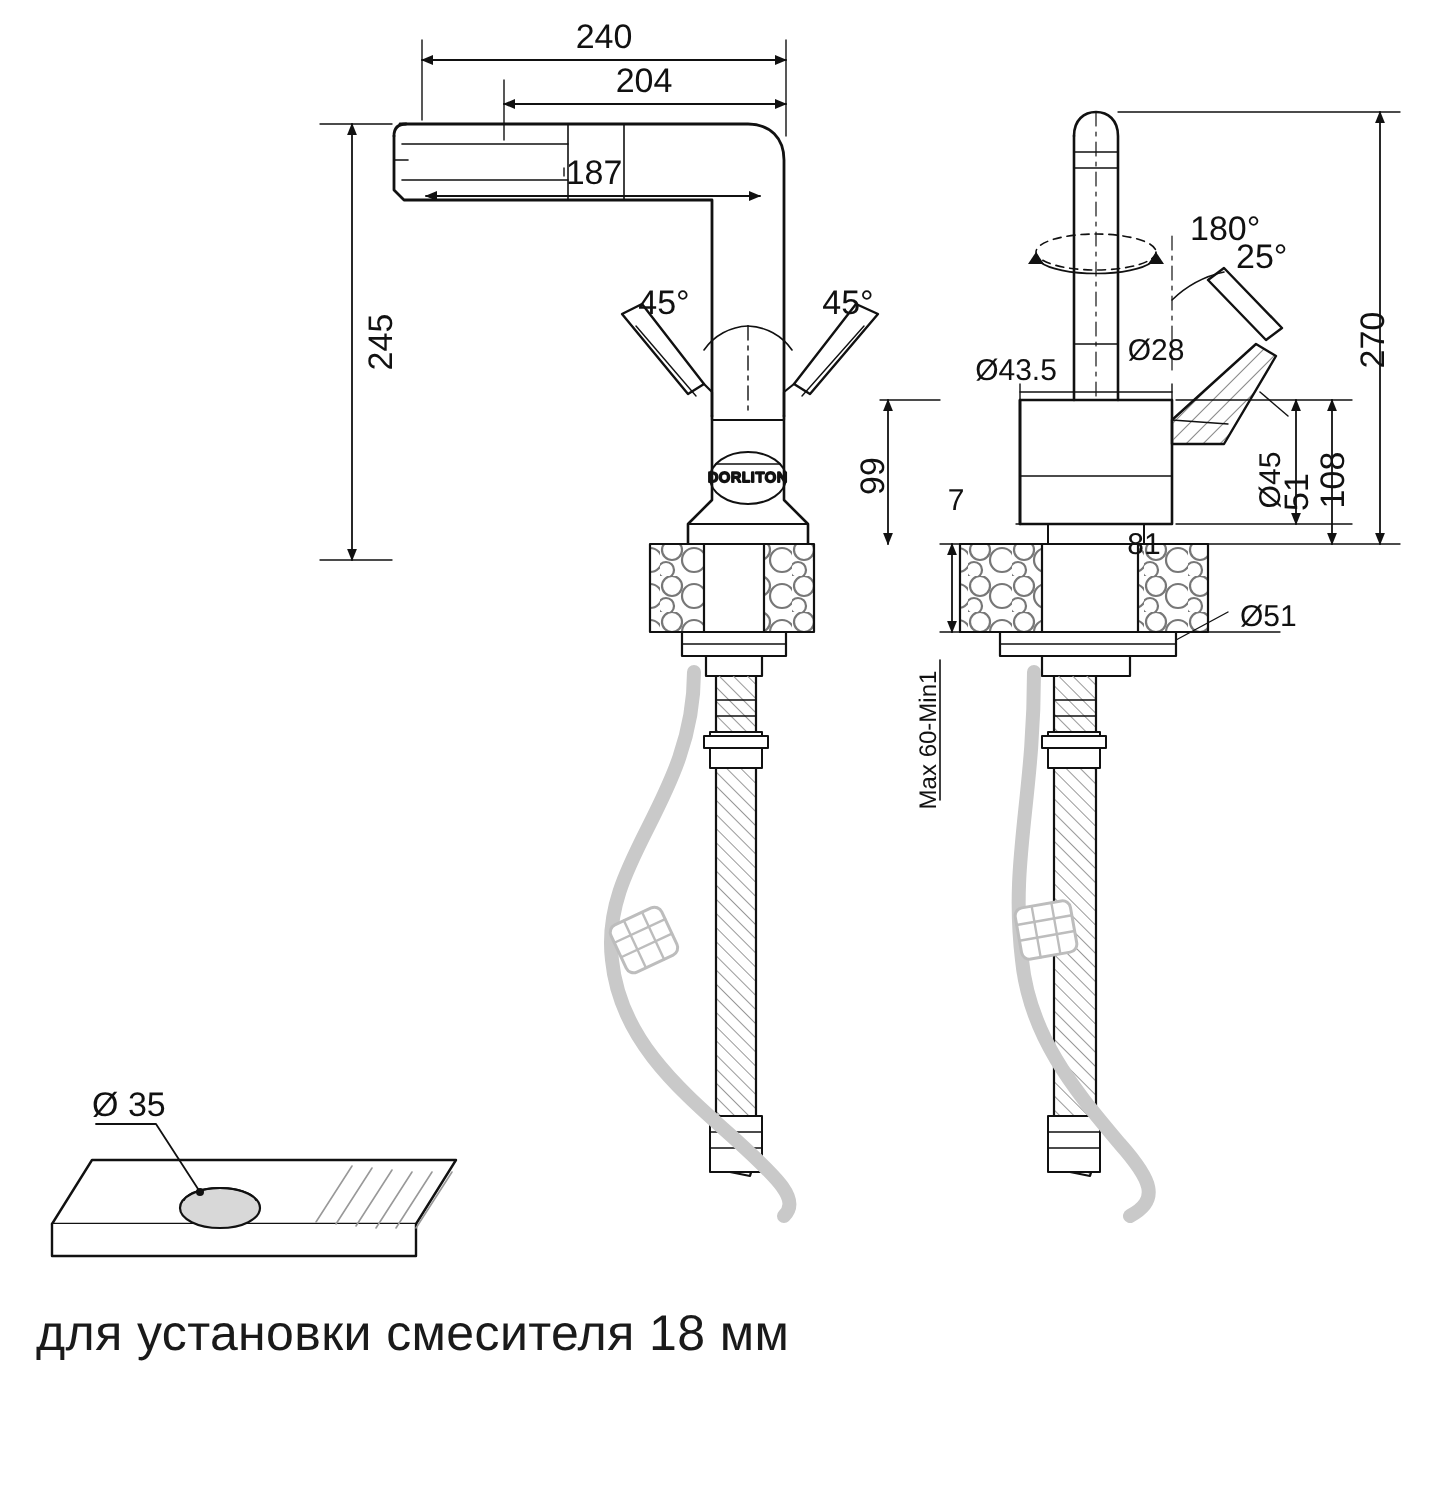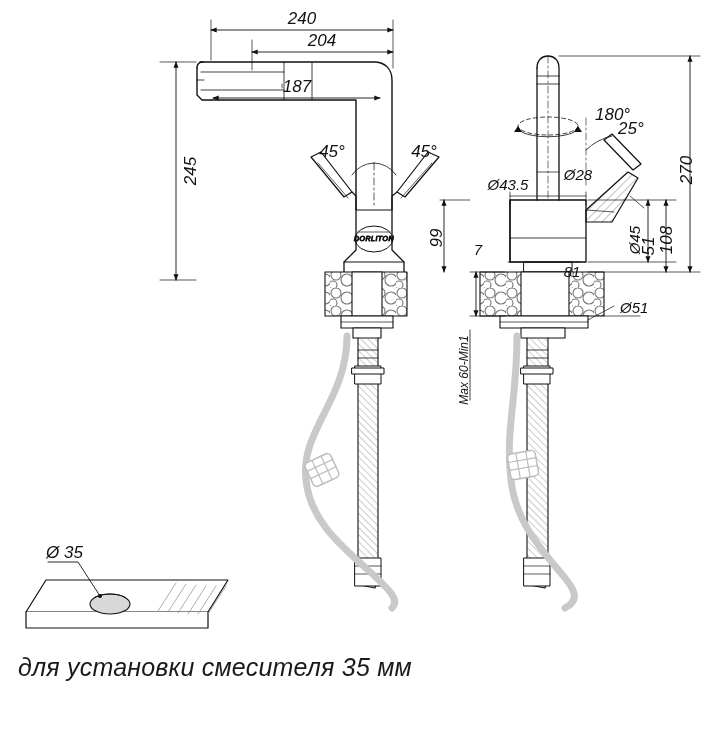--- a/index.html
+++ b/index.html
@@ -12,21 +12,20 @@
     height: 745px;
     font-family: "Liberation Sans", sans-serif;
     color: #1a1a1a;
     overflow: hidden;
     position: relative;
   }
   #sheet {
     position: relative;
     width: 726px;
     height: 745px;
-    font-style: italic;
   }
   svg.drawing {
     position: absolute;
     left: 0;
     top: 0;
     width: 726px;
     height: 745px;
   }
   .dimtext {
     font-family: "Liberation Sans", sans-serif;
@@ -282,16 +281,16 @@
     <text class="dimtext small" x="508" y="190" text-anchor="middle">Ø43.5</text>
     <text class="dimtext small" x="578" y="180" text-anchor="middle">Ø28</text>
     <text class="dimtext small" x="640" y="240" text-anchor="middle" transform="rotate(-90 640 240)">Ø45</text>
     <text class="dimtext small" x="620" y="313">Ø51</text>
     <text class="dimtext tiny" x="468" y="370" text-anchor="middle" transform="rotate(-90 468 370)">Max 60-Min1</text>
 
     <text class="dimtext" x="46" y="558">Ø 35</text>
   </svg>
 
   <div class="caption">
-    <div>для установки смесителя 35 мм</div>
+    <div>для установки смесителя 18 мм</div>
   </div>
 
 </div>
 
 </body></html>

